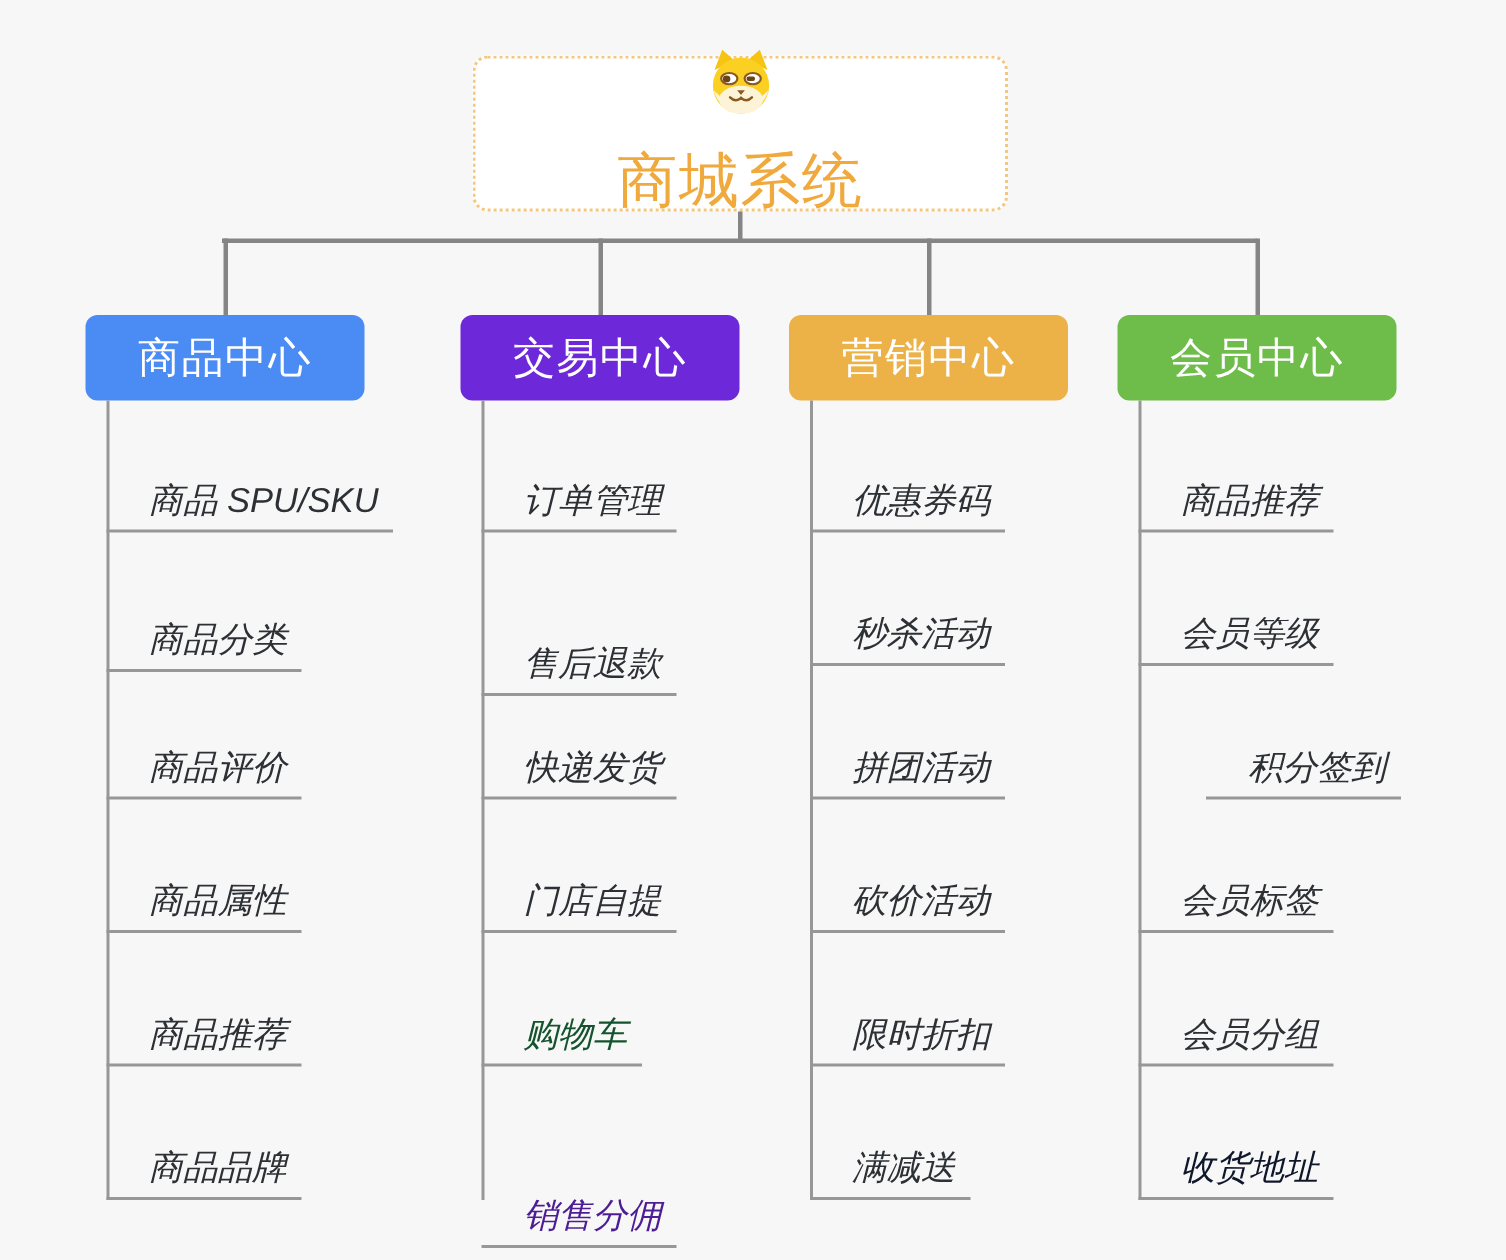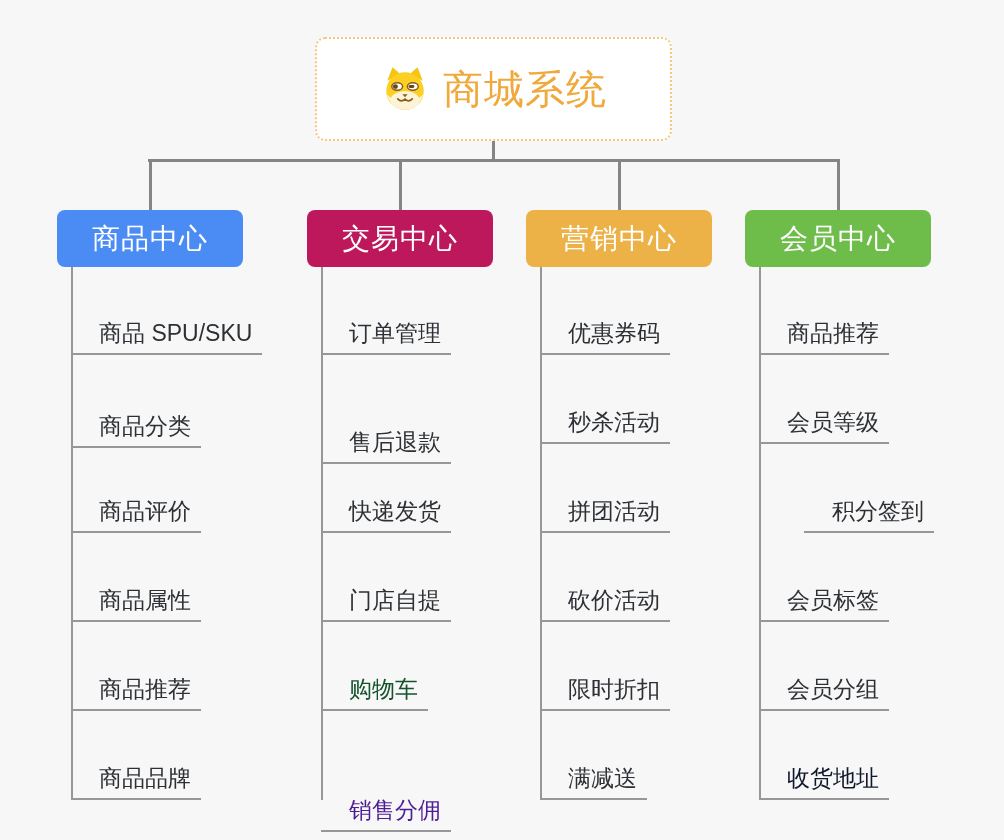--- a/index.html
+++ b/index.html
@@ -53,28 +53,29 @@
     position:absolute;
     box-sizing:border-box;
     height:40px;
     line-height:36px;
     padding:0 10px 2px 28px;
     border-bottom:2px solid #979797;
     font-size:23px;
     color:#2d3035;
     white-space:nowrap;
     cursor:pointer;
+    font-style:italic;
   }
 </style>
 </head>
 <body>
 
 <div id="canvas" style="background: rgb(247, 247, 247);">
 
-  <div class="root-node" style="border-color: rgb(245, 199, 126);">
+  <div class="root-node" style="border-color: rgb(245, 199, 126); flex-direction: column;">
     <svg class="root-icon" viewBox="0 0 48 48" aria-hidden="true">
       <polygon points="7,16 12,3 20,10" fill="#f6c413"></polygon>
       <polygon points="41,16 36,3 28,10" fill="#f6c413"></polygon>
       <circle cx="24" cy="26" r="18" fill="#fbd022"></circle>
       <path d="M6.5,29 A18 18 0 0 0 41.5,29 Q33,38 24,38 Q15,38 6.5,29 Z" fill="#fdf4d8"></path>
       <ellipse cx="24" cy="35" rx="14" ry="9" fill="#fdf4d8"></ellipse>
       <ellipse cx="16.5" cy="21.5" rx="5.2" ry="3.6" fill="#ffffff" stroke="#8a5a20" stroke-width="1.4"></ellipse>
       <ellipse cx="14.8" cy="21.7" rx="2.4" ry="2.2" fill="#6d4416"></ellipse>
       <ellipse cx="31.5" cy="21.5" rx="5.2" ry="3.6" fill="#ffffff" stroke="#8a5a20" stroke-width="1.4"></ellipse>
       <rect x="27.5" y="20.2" width="5.5" height="2.8" rx="1.4" fill="#6d4416"></rect>
@@ -91,21 +92,21 @@
       <div class="line" style="left: 148.5px; top: 159px; width: 3px; height: 51px; background: rgb(133, 133, 133);"></div>
       <div class="branch-node" style="left: 57px; background: rgb(74, 139, 244);">商品中心</div>
       <div class="spine" style="left: 71px; top: 267px; height: 533px; background: rgb(151, 151, 151);"></div>
       <div class="leaf-item" style="left: 71px; top: 315px; border-bottom-color: rgb(151, 151, 151); color: rgb(45, 48, 53);">商品 SPU/SKU</div>
       <div class="leaf-item" style="left: 71px; top: 408px; border-bottom-color: rgb(151, 151, 151); color: rgb(45, 48, 53);">商品分类</div>
       <div class="leaf-item" style="left: 71px; top: 493px; border-bottom-color: rgb(151, 151, 151); color: rgb(45, 48, 53);">商品评价</div>
       <div class="leaf-item" style="left: 71px; top: 582px; border-bottom-color: rgb(151, 151, 151); color: rgb(45, 48, 53);">商品属性</div>
       <div class="leaf-item" style="left: 71px; top: 671px; border-bottom-color: rgb(151, 151, 151); color: rgb(45, 48, 53);">商品推荐</div>
       <div class="leaf-item" style="left: 71px; top: 760px; border-bottom-color: rgb(151, 151, 151); color: rgb(45, 48, 53);">商品品牌</div>
       <div class="line" style="left: 398.5px; top: 159px; width: 3px; height: 51px; background: rgb(133, 133, 133);"></div>
-      <div class="branch-node" style="left: 307px; background: #be185d;">交易中心</div>
+      <div class="branch-node" style="left: 307px; background: #6d28d9;">交易中心</div>
       <div class="spine" style="left: 321px; top: 267px; height: 533px; background: rgb(151, 151, 151);"></div>
       <div class="leaf-item" style="left: 321px; top: 315px; border-bottom-color: rgb(151, 151, 151); color: rgb(45, 48, 53);">订单管理</div>
       <div class="leaf-item" style="left: 321px; top: 404px; border-bottom-color: rgb(151, 151, 151); color: rgb(45, 48, 53); margin-top: 20px;">售后退款</div>
       <div class="leaf-item" style="left: 321px; top: 493px; border-bottom-color: rgb(151, 151, 151); color: rgb(45, 48, 53);">快递发货</div>
       <div class="leaf-item" style="left: 321px; top: 582px; border-bottom-color: rgb(151, 151, 151); color: rgb(45, 48, 53);">门店自提</div>
       <div class="leaf-item" style="left: 321px; top: 671px; border-bottom-color: rgb(151, 151, 151); color: #14532d;">购物车</div>
       <div class="leaf-item" style="left: 321px; top: 760px; border-bottom-color: rgb(151, 151, 151); color: #4c1d95; margin-top: 32px;">销售分佣</div>
       <div class="line" style="left: 617.5px; top: 159px; width: 3px; height: 51px; background: rgb(133, 133, 133);"></div>
       <div class="branch-node" style="left: 526px; background: rgb(237, 178, 71);">营销中心</div>
       <div class="spine" style="left: 540px; top: 267px; height: 533px; background: rgb(151, 151, 151);"></div>

